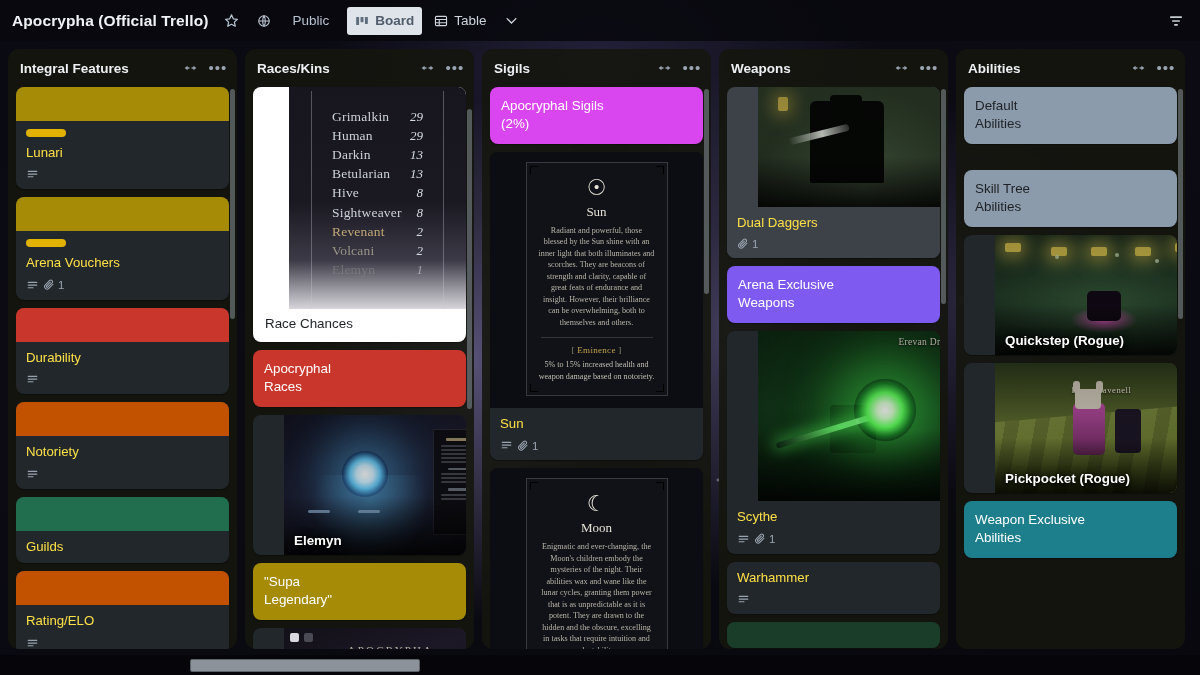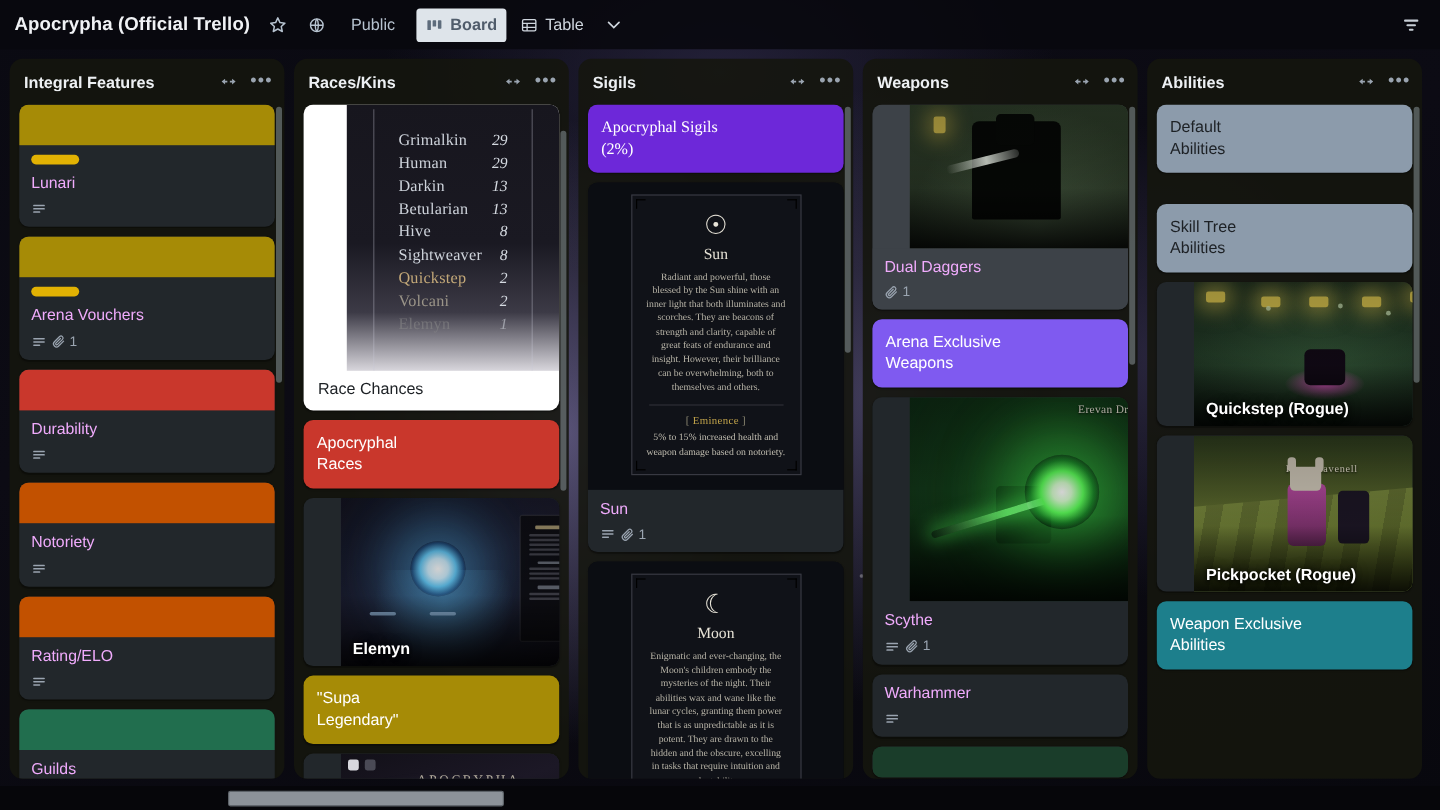--- a/index.html
+++ b/index.html
@@ -111,21 +111,21 @@
     flex: 0 0 auto;
     box-shadow: 0 1px 1px rgba(0,0,0,.35);
   }
   .cover { height: 34px; width: 100%; }
   .card-body { padding: 7px 10px 8px 10px; }
   .label-chip {
     width: 40px; height: 8px; border-radius: 4px;
     margin: 1px 0 7px 0;
   }
   .card-title {
-    font-size: 13.2px; color: #f0abfc; line-height: 1.32;
+    font-size: 13.2px; color: #fde047; line-height: 1.32;
     word-wrap: break-word;
   }
   .badges { display: flex; align-items: center; gap: 4px; margin-top: 7px; }
   .badge { display: flex; align-items: center; gap: 3px; color: #9aa4b0; font-size: 11.5px; }
   .badge svg { display:block; }
 
   
   .card.colorcard { padding: 10px 11px 11px 11px; }
   .card.colorcard .card-title { color: #fff; font-size: 13.4px; line-height: 1.34; }
   .card.colorcard.lightfg .card-title { color: #1d2125; }
@@ -495,40 +495,40 @@
                     <rect x="3" y="5" width="18" height="2.3" rx="1.1"></rect>
                     <rect x="3" y="10" width="18" height="2.3" rx="1.1"></rect>
                     <rect x="3" y="15" width="11" height="2.3" rx="1.1"></rect>
                   </svg>
                 </span>
               </div>
             </div>
           </div>
         </div>
         <div class="card">
+          <div class="cover" style="background: rgb(33, 110, 78);"></div>
+          <div class="card-body">
+            <div class="card-title">Guilds</div>
+          </div>
+        </div>
+        <div class="card">
           <div class="cover" style="background: rgb(194, 81, 0);"></div>
           <div class="card-body">
             <div class="card-title">Rating/ELO</div>
             <div class="badges">
               <div class="badge">
                 <span class="ico">
                   <svg width="13" height="13" viewBox="0 0 24 24" fill="#9aa4b0">
                     <rect x="3" y="5" width="18" height="2.3" rx="1.1"></rect>
                     <rect x="3" y="10" width="18" height="2.3" rx="1.1"></rect>
                     <rect x="3" y="15" width="11" height="2.3" rx="1.1"></rect>
                   </svg>
                 </span>
               </div>
             </div>
-          </div>
-        </div>
-        <div class="card">
-          <div class="cover" style="background: rgb(33, 110, 78);"></div>
-          <div class="card-body">
-            <div class="card-title">Guilds</div>
           </div>
         </div>
       </div>
       <div class="col-scroll" style="top: 40px; height: 230px;"></div>
     </div>
     <div class="list">
       <div class="list-header">
         <div class="list-title">Races/Kins</div>
         <div class="hdr-ico">
           <span class="ico">
@@ -564,21 +564,21 @@
               </div>
               <div class="race-row">
                 <span class="race-name">Hive</span>
                 <span class="race-val">8</span>
               </div>
               <div class="race-row">
                 <span class="race-name">Sightweaver</span>
                 <span class="race-val">8</span>
               </div>
               <div class="race-row">
-                <span class="race-name" style="color: rgb(195, 168, 120);">Quickstep</span>
+                <span class="race-name" style="color: rgb(195, 168, 120);">Revenant</span>
                 <span class="race-val">2</span>
               </div>
               <div class="race-row">
                 <span class="race-name" style="color: rgb(154, 148, 136);">Volcani</span>
                 <span class="race-val">2</span>
               </div>
               <div class="race-row">
                 <span class="race-name" style="color: rgb(138, 138, 138); opacity: 0.55;">Elemyn</span>
                 <span class="race-val" style="opacity: 0.55;">1</span>
               </div>
@@ -645,21 +645,21 @@
               <path d="M2 12l5-4v2.7h3.2v2.6H7V16z"></path>
               <path d="M22 12l-5-4v2.7h-3.2v2.6H17V16z"></path>
             </svg>
           </span>
         </div>
         <div class="hdr-ico">
           <span class="dots">•••</span>
         </div>
       </div>
       <div class="cards">
-        <div class="card colorcard" style="background: #6d28d9; font-family: Liberation Serif, serif;">
+        <div class="card colorcard" style="background: #d946ef;">
           <div class="card-title">Apocryphal Sigils<br>(2%)</div>
         </div>
         <div class="card sigil-card">
           <div class="sigil-art">
             <div class="sigil-frame">
               <div class="corner tl"></div>
               <div class="corner tr"></div>
               <div class="corner bl"></div>
               <div class="corner br"></div>
               <div class="sigil-glyph">☉</div>

